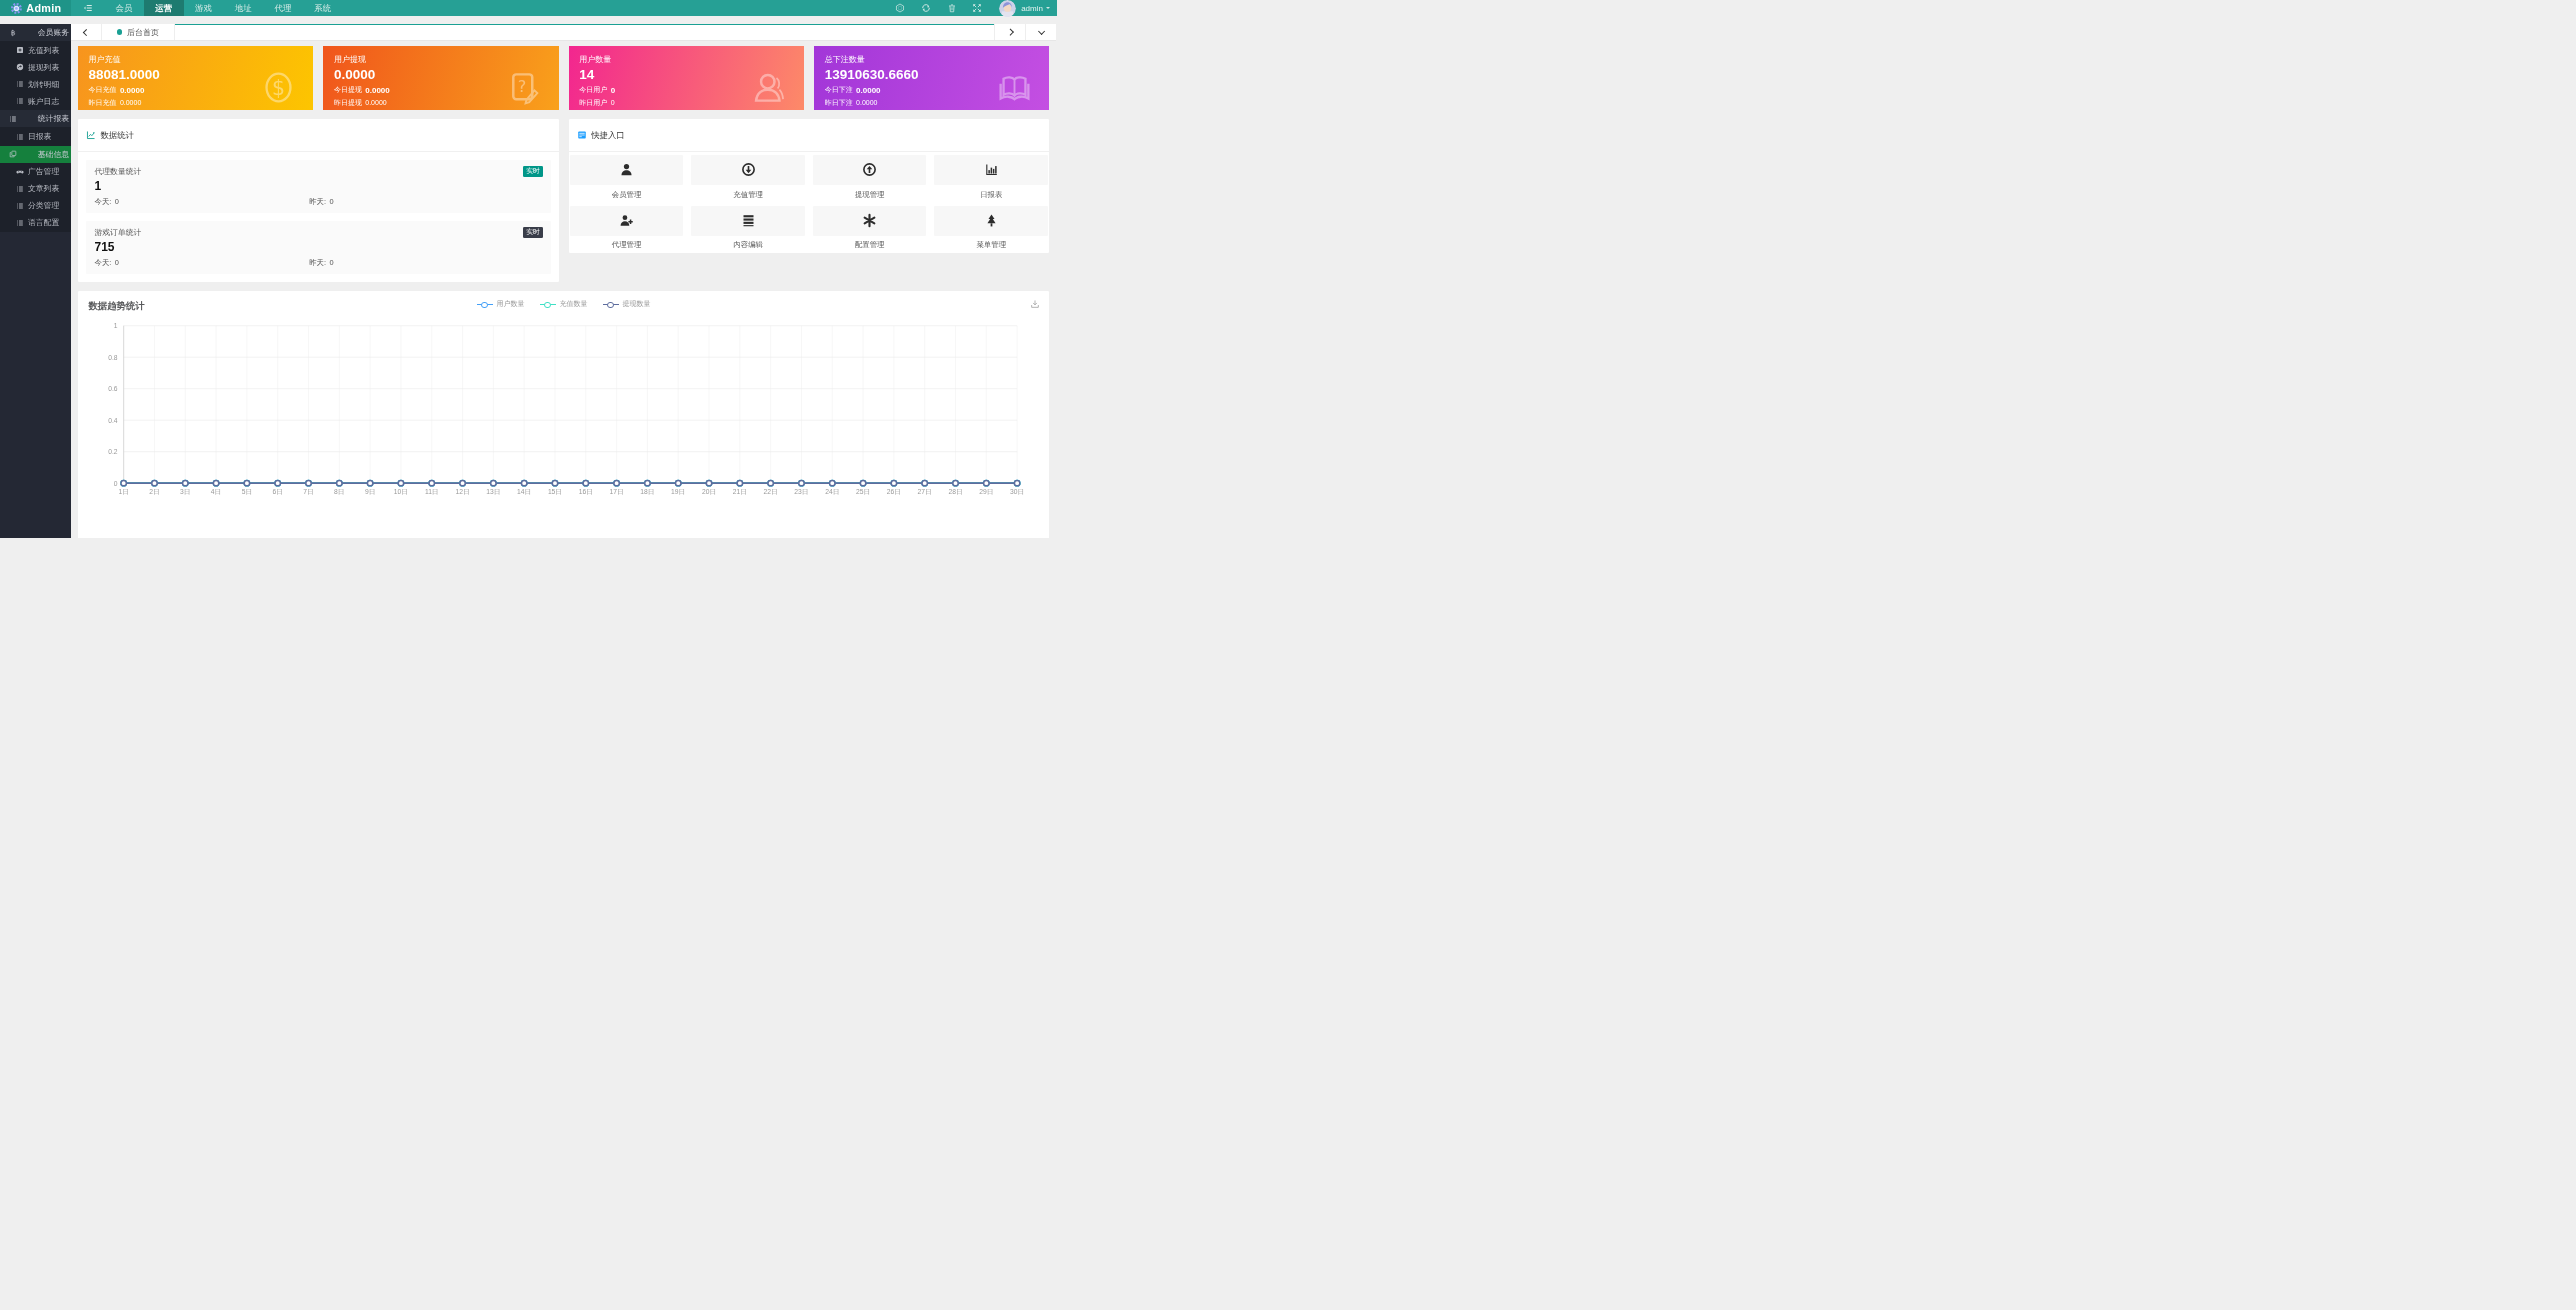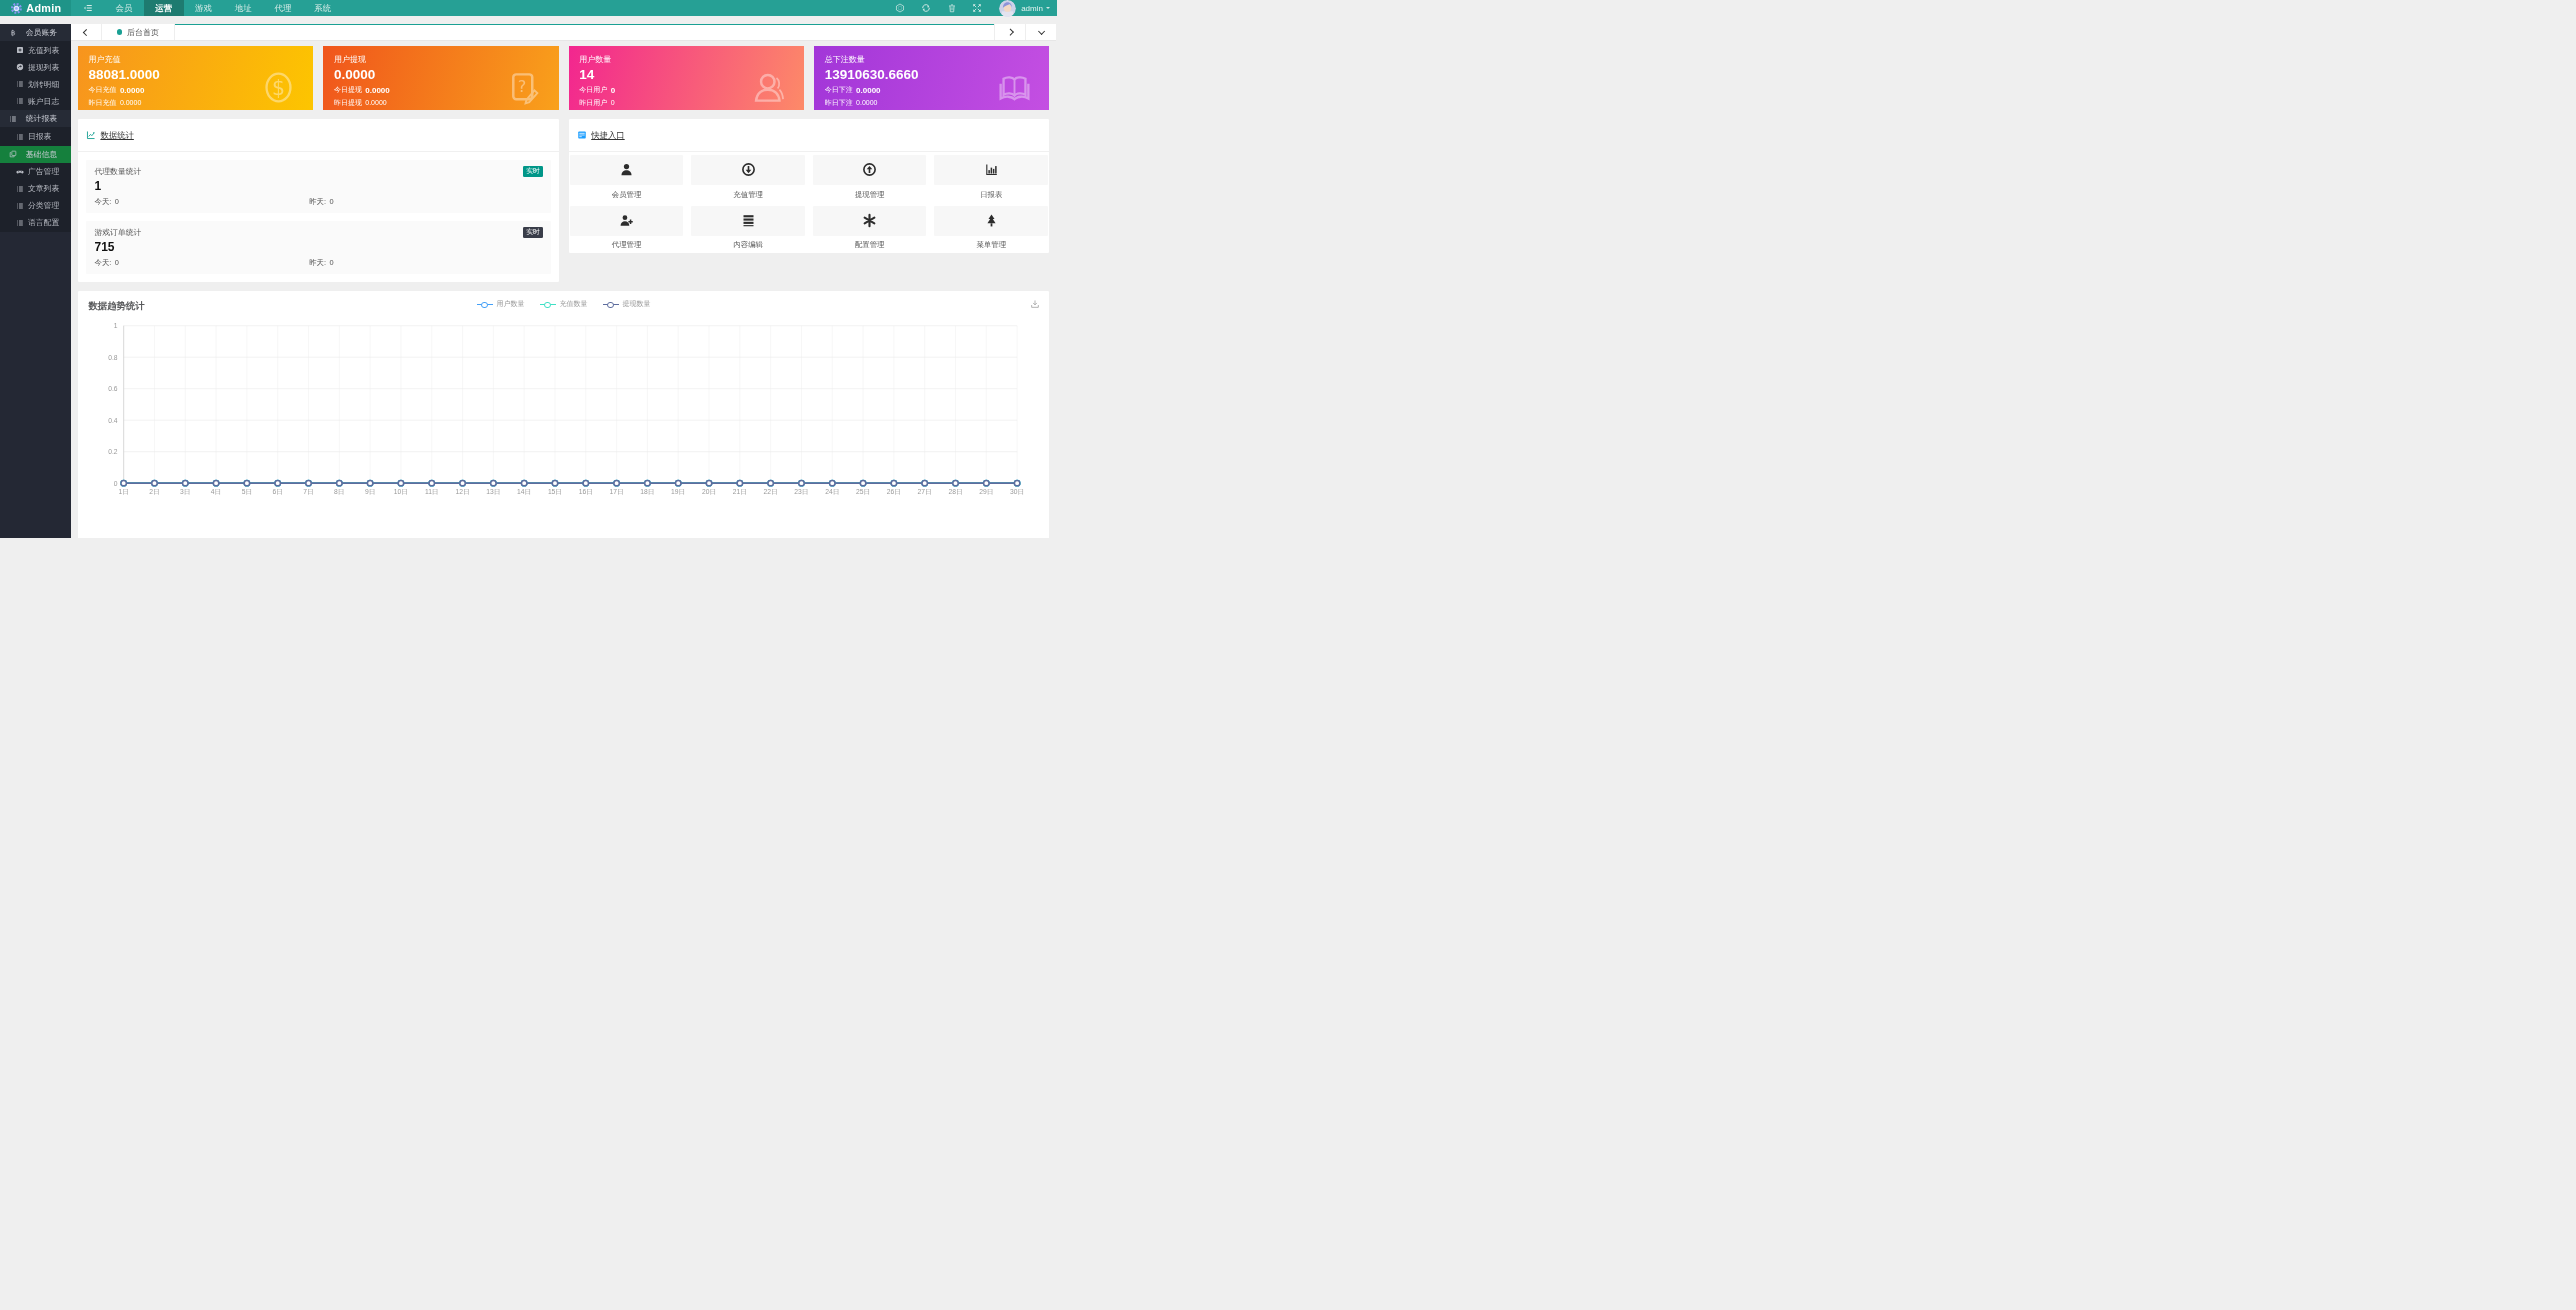--- a/index.html
+++ b/index.html
@@ -16,21 +16,21 @@
   .nav-item svg { width:10px; height:10px; }
   .nav-right { margin-left:auto; display:flex; align-items:center; padding-right:6.7px; }
   .nav-ic { width:25.6px; height:24px; display:flex; align-items:center; justify-content:center; color:#cfe8e4; cursor:pointer; }
   .nav-ic svg { width:10px; height:10px; }
   .avatar { width:17px; height:17px; border-radius:50%; overflow:hidden; margin:0 4.7px 0 9.4px; cursor:pointer; flex:none; }
   .username { color:#e3f2ef; font-size:8px; display:flex; align-items:center; gap:3.4px; cursor:pointer; }
   .caret { width:0; height:0; border-left:2.7px solid transparent; border-right:2.7px solid transparent; border-top:2.7px solid #cfe8e4; }
 
   
   .sidebar { position:absolute; top:24px; left:0; width:71px; height:514px; background:#242834; z-index:20; }
-  .side-group-hd { height:17px; display:flex; align-items:center; gap:9px; padding-left:8.8px; color:#c9ccd4; font-size:7.8px; background:#262b36; cursor:pointer; }
+  .side-group-hd { height:17px; display:flex; align-items:center; gap:21px; padding-left:8.8px; color:#c9ccd4; font-size:7.8px; background:#262b36; cursor:pointer; }
   .side-group-hd.active { background:#15803d; }
   .side-sub { background:#1d212a; padding:0.7px 0; }
   .side-item { height:17px; display:flex; align-items:center; gap:4px; padding-left:16px; color:#b7bac2; font-size:7.8px; cursor:pointer; }
   .sidebar svg { width:8px; height:8px; flex:none; }
 
   
   .tabbar { position:absolute; top:24px; left:71px; width:985px; height:17px; background:#fff; border-top:0.7px solid #1aa094; border-bottom:0.7px solid #e6e6e6; display:flex; align-items:stretch; z-index:25; }
   .tab-btn { width:31px; display:flex; align-items:center; justify-content:center; cursor:pointer; background:#fff; margin-top:-0.7px; }
   .tab-btn.brd-r { border-right:0.7px solid #eee; }
   .tab-btn.brd-l { border-left:0.7px solid #eee; }
@@ -51,21 +51,21 @@
   .sc-title { font-size:8px; }
   .sc-value { font-size:13.5px; font-weight:bold; margin-top:2px; }
   .sc-line { font-size:7px; margin-top:2.7px; display:flex; align-items:center; gap:3.4px; }
   .sc-line .em { font-size:8px; font-weight:bold; }
   .sc-icon { position:absolute; right:17.5px; bottom:5.4px; width:35px; height:35px; color:#fff; opacity:.4; }
   .sc-icon svg { width:100%; height:100%; }
 
   
   .panel-row { display:flex; gap:10px; align-items:flex-start; margin-top:8.8px; }
   .panel { flex:1; background:#fff; border-radius:1.3px; }
-  .panel-hd { height:24px; display:flex; align-items:center; gap:4.7px; padding:16px 8px; border-bottom:0.7px solid #f0f0f0; font-size:8.4px; color:#333;text-decoration:underline; }
+  .panel-hd { height:24px; display:flex; align-items:center; gap:4.7px; padding:16px 8px; border-bottom:0.7px solid #f0f0f0; font-size:8.4px; color:#333; }
   .panel-hd svg { width:10px; height:10px; }
   .panel-bd { padding:7.4px 8px; }
 
   .stat-box { background:#fafafa; border-radius:1.3px; padding:6px 8.8px; position:relative; }
   .stat-box + .stat-box { margin-top:7.4px; }
   .sb-title { font-size:7.8px; color:#555; }
   .sb-badge { position:absolute; top:6px; right:7.4px; color:#fff; font-size:6.7px; padding:1.3px 3.4px; border-radius:1.3px; }
   .sb-value { font-size:12px; font-weight:bold; color:#111; margin:2.7px 0 4px; }
   .sb-row { display:flex; font-size:7.4px; color:#555; }
   .sb-cell { width:48%; display:flex; gap:3.4px; }

